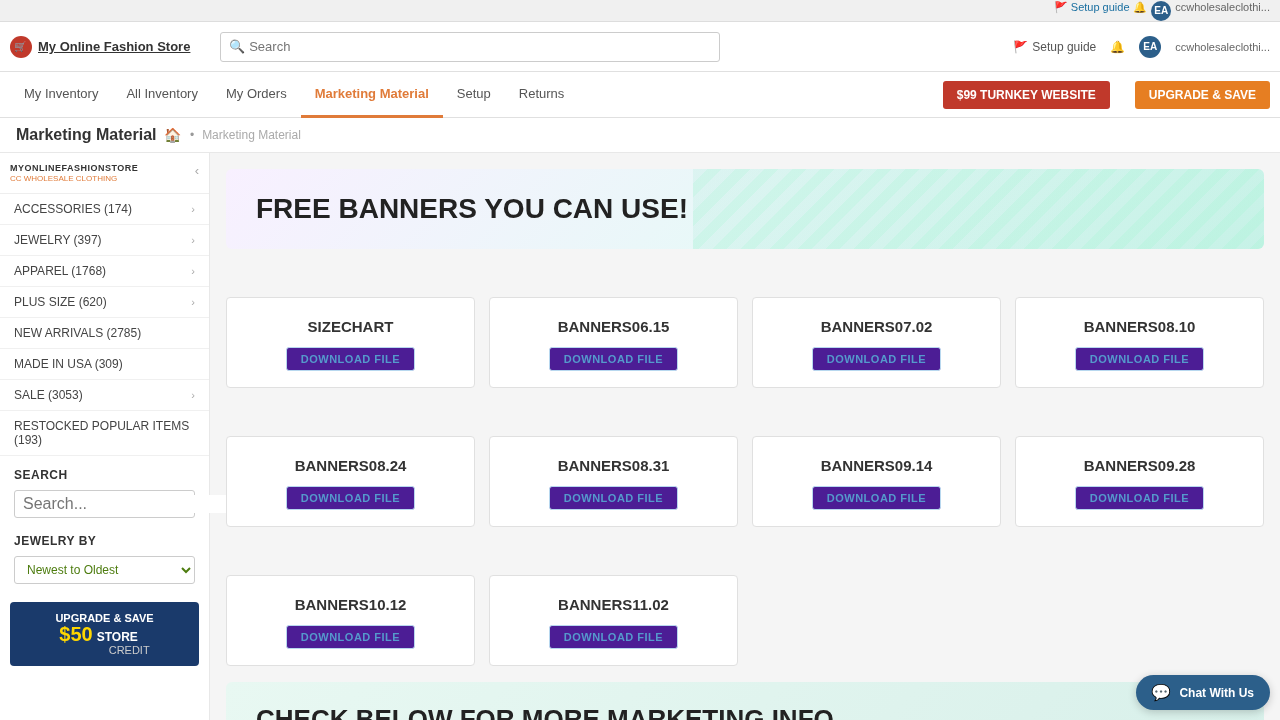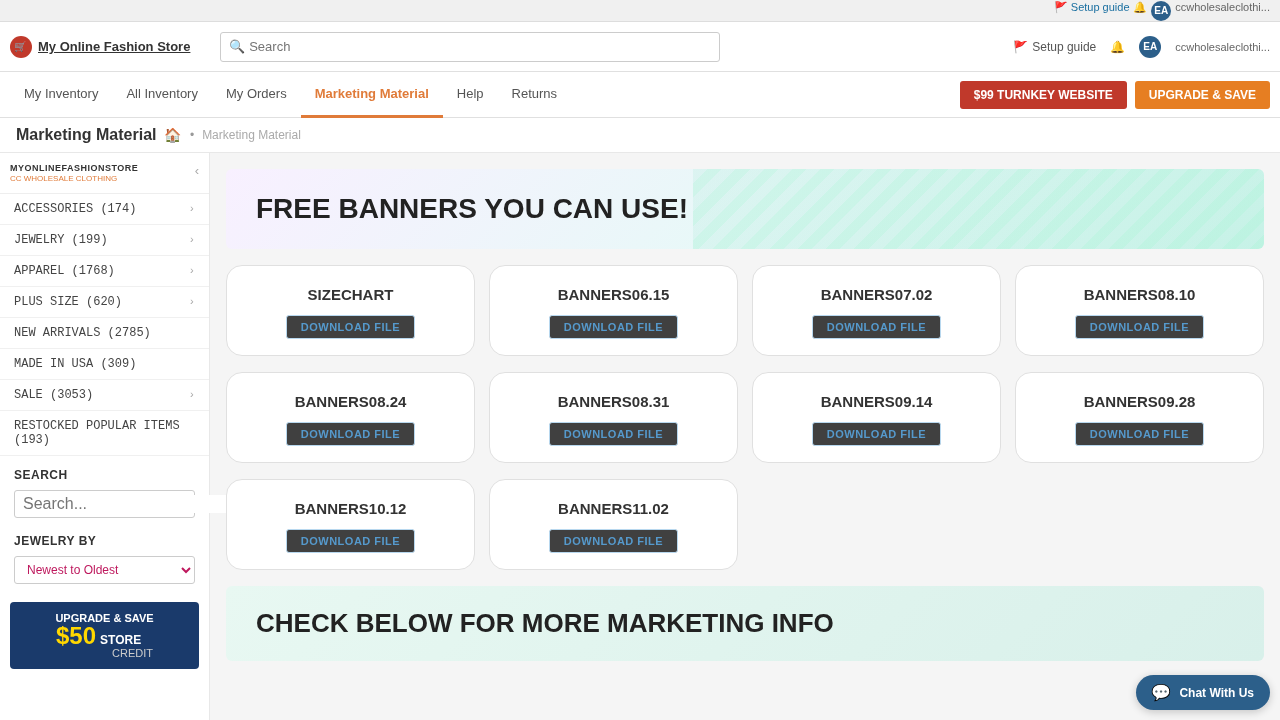--- a/index.html
+++ b/index.html
@@ -158,21 +158,20 @@
     }
     .sidebar-item {
       padding: 8px 14px;
       display: flex;
       align-items: center;
       justify-content: space-between;
       font-size: 12px;
       color: #444;
       cursor: pointer;
       border-bottom: 1px solid #f0f0f0;
-      font-family: Liberation Mono, monospace;
     }
     .sidebar-item-arrow { color: #aaa; font-size: 11px; }
 
     .sidebar-search-section { padding: 12px 14px 8px; }
     .sidebar-search-title {
       font-size: 12px; font-weight: bold; color: #333;
       margin-bottom: 8px; letter-spacing: 0.5px;
     }
     .sidebar-search-box {
       display: flex;
@@ -187,34 +186,34 @@
     }
     .sidebar-search-icon { color: #aaa; font-size: 12px; }
 
     .sidebar-filter-section { padding: 8px 14px; }
     .sidebar-filter-title {
       font-size: 12px; font-weight: bold; color: #333;
       margin-bottom: 8px; letter-spacing: 0.5px;
     }
     .sidebar-select {
       width: 100%; padding: 5px 8px; font-size: 12px;
-      border: 1px solid #ccc; border-radius: 3px; color: #be185d;
+      border: 1px solid #ccc; border-radius: 3px; color: #4d7c0f;
       background: #fff; cursor: pointer;
     }
 
     .sidebar-upgrade-banner {
       margin: 10px;
       background: #1a3a6b;
       color: white;
       border-radius: 4px;
       padding: 10px;
       text-align: center;
     }
     .upgrade-title { font-size: 11px; font-weight: bold; color: #fff; }
-    .upgrade-amount { font-size: 24px; font-weight: bold; color: #ffd700; line-height: 1; }
+    .upgrade-amount { font-size: 20px; font-weight: bold; color: #ffd700; line-height: 1; }
     .upgrade-store { font-size: 12px; font-weight: bold; color: #fff; }
     .upgrade-credit { font-size: 11px; color: #ccc; margin-left: 12px; }
 
     
     .content-area {
       flex: 1;
       padding: 16px;
       overflow-y: auto;
     }
 
@@ -252,35 +251,36 @@
     
     .banner-grid {
       display: grid;
       grid-template-columns: repeat(4, 1fr);
       gap: 14px;
       margin-bottom: 16px;
     }
     .banner-card {
       background: #fff;
       border: 1px solid #e0e0e0;
-      border-radius: 16px;
+      border-radius: 4px;
       padding: 20px 14px 16px;
       display: flex;
       flex-direction: column;
       align-items: center;
       gap: 12px;
+      margin-top: 32px;
     }
     .banner-card-title {
       font-size: 15px;
       font-weight: bold;
       color: #333;
       text-align: center;
     }
     .download-btn {
-      background: #404040;
+      background: #4c1d95;
       border: 1px solid #b8d8ef;
       color: #5599cc;
       padding: 5px 14px;
       font-size: 11px;
       font-weight: bold;
       border-radius: 3px;
       cursor: pointer;
       letter-spacing: 0.5px;
     }
 
@@ -368,24 +368,24 @@
     <span style="font-size:11px; color:#666;">ccwholesaleclothi...</span>
   </div>
 </div>
 
 <div class="nav-bar-wrapper">
   <div class="nav-items-group">
     <div class="nav-item">My Inventory</div>
     <div class="nav-item">All Inventory</div>
     <div class="nav-item">My Orders</div>
     <div class="nav-item active">Marketing Material</div>
-    <div class="nav-item">Help</div>
+    <div class="nav-item">Setup</div>
     <div class="nav-item">Returns</div>
   </div>
-  <div class="nav-buttons" style="margin-left:auto; padding-right:10px; display:flex; gap:8px;">
+  <div class="nav-buttons" style="margin-left:auto; padding-right:10px; display:flex; gap:25px;">
     <button class="btn-turnkey">$99 TURNKEY WEBSITE</button>
     <button class="btn-upgrade">UPGRADE &amp; SAVE</button>
   </div>
 </div>
 
 <div class="breadcrumb-bar">
   <span class="breadcrumb-title">Marketing Material</span>
   <span class="home-icon">🏠</span>
   <span class="breadcrumb-sep">•</span>
   <span class="breadcrumb-current">Marketing Material</span>
@@ -402,21 +402,21 @@
       </div>
       <span style="margin-left:auto; color:#aaa; cursor:pointer;">‹</span>
     </div>
 
 
     <div class="sidebar-item">
       <span>ACCESSORIES (174)</span>
       <span class="sidebar-item-arrow">›</span>
     </div>
     <div class="sidebar-item">
-      <span>JEWELRY (199)</span>
+      <span>JEWELRY (397)</span>
       <span class="sidebar-item-arrow">›</span>
     </div>
     <div class="sidebar-item">
       <span>APPAREL (1768)</span>
       <span class="sidebar-item-arrow">›</span>
     </div>
     <div class="sidebar-item">
       <span>PLUS SIZE (620)</span>
       <span class="sidebar-item-arrow">›</span>
     </div>

